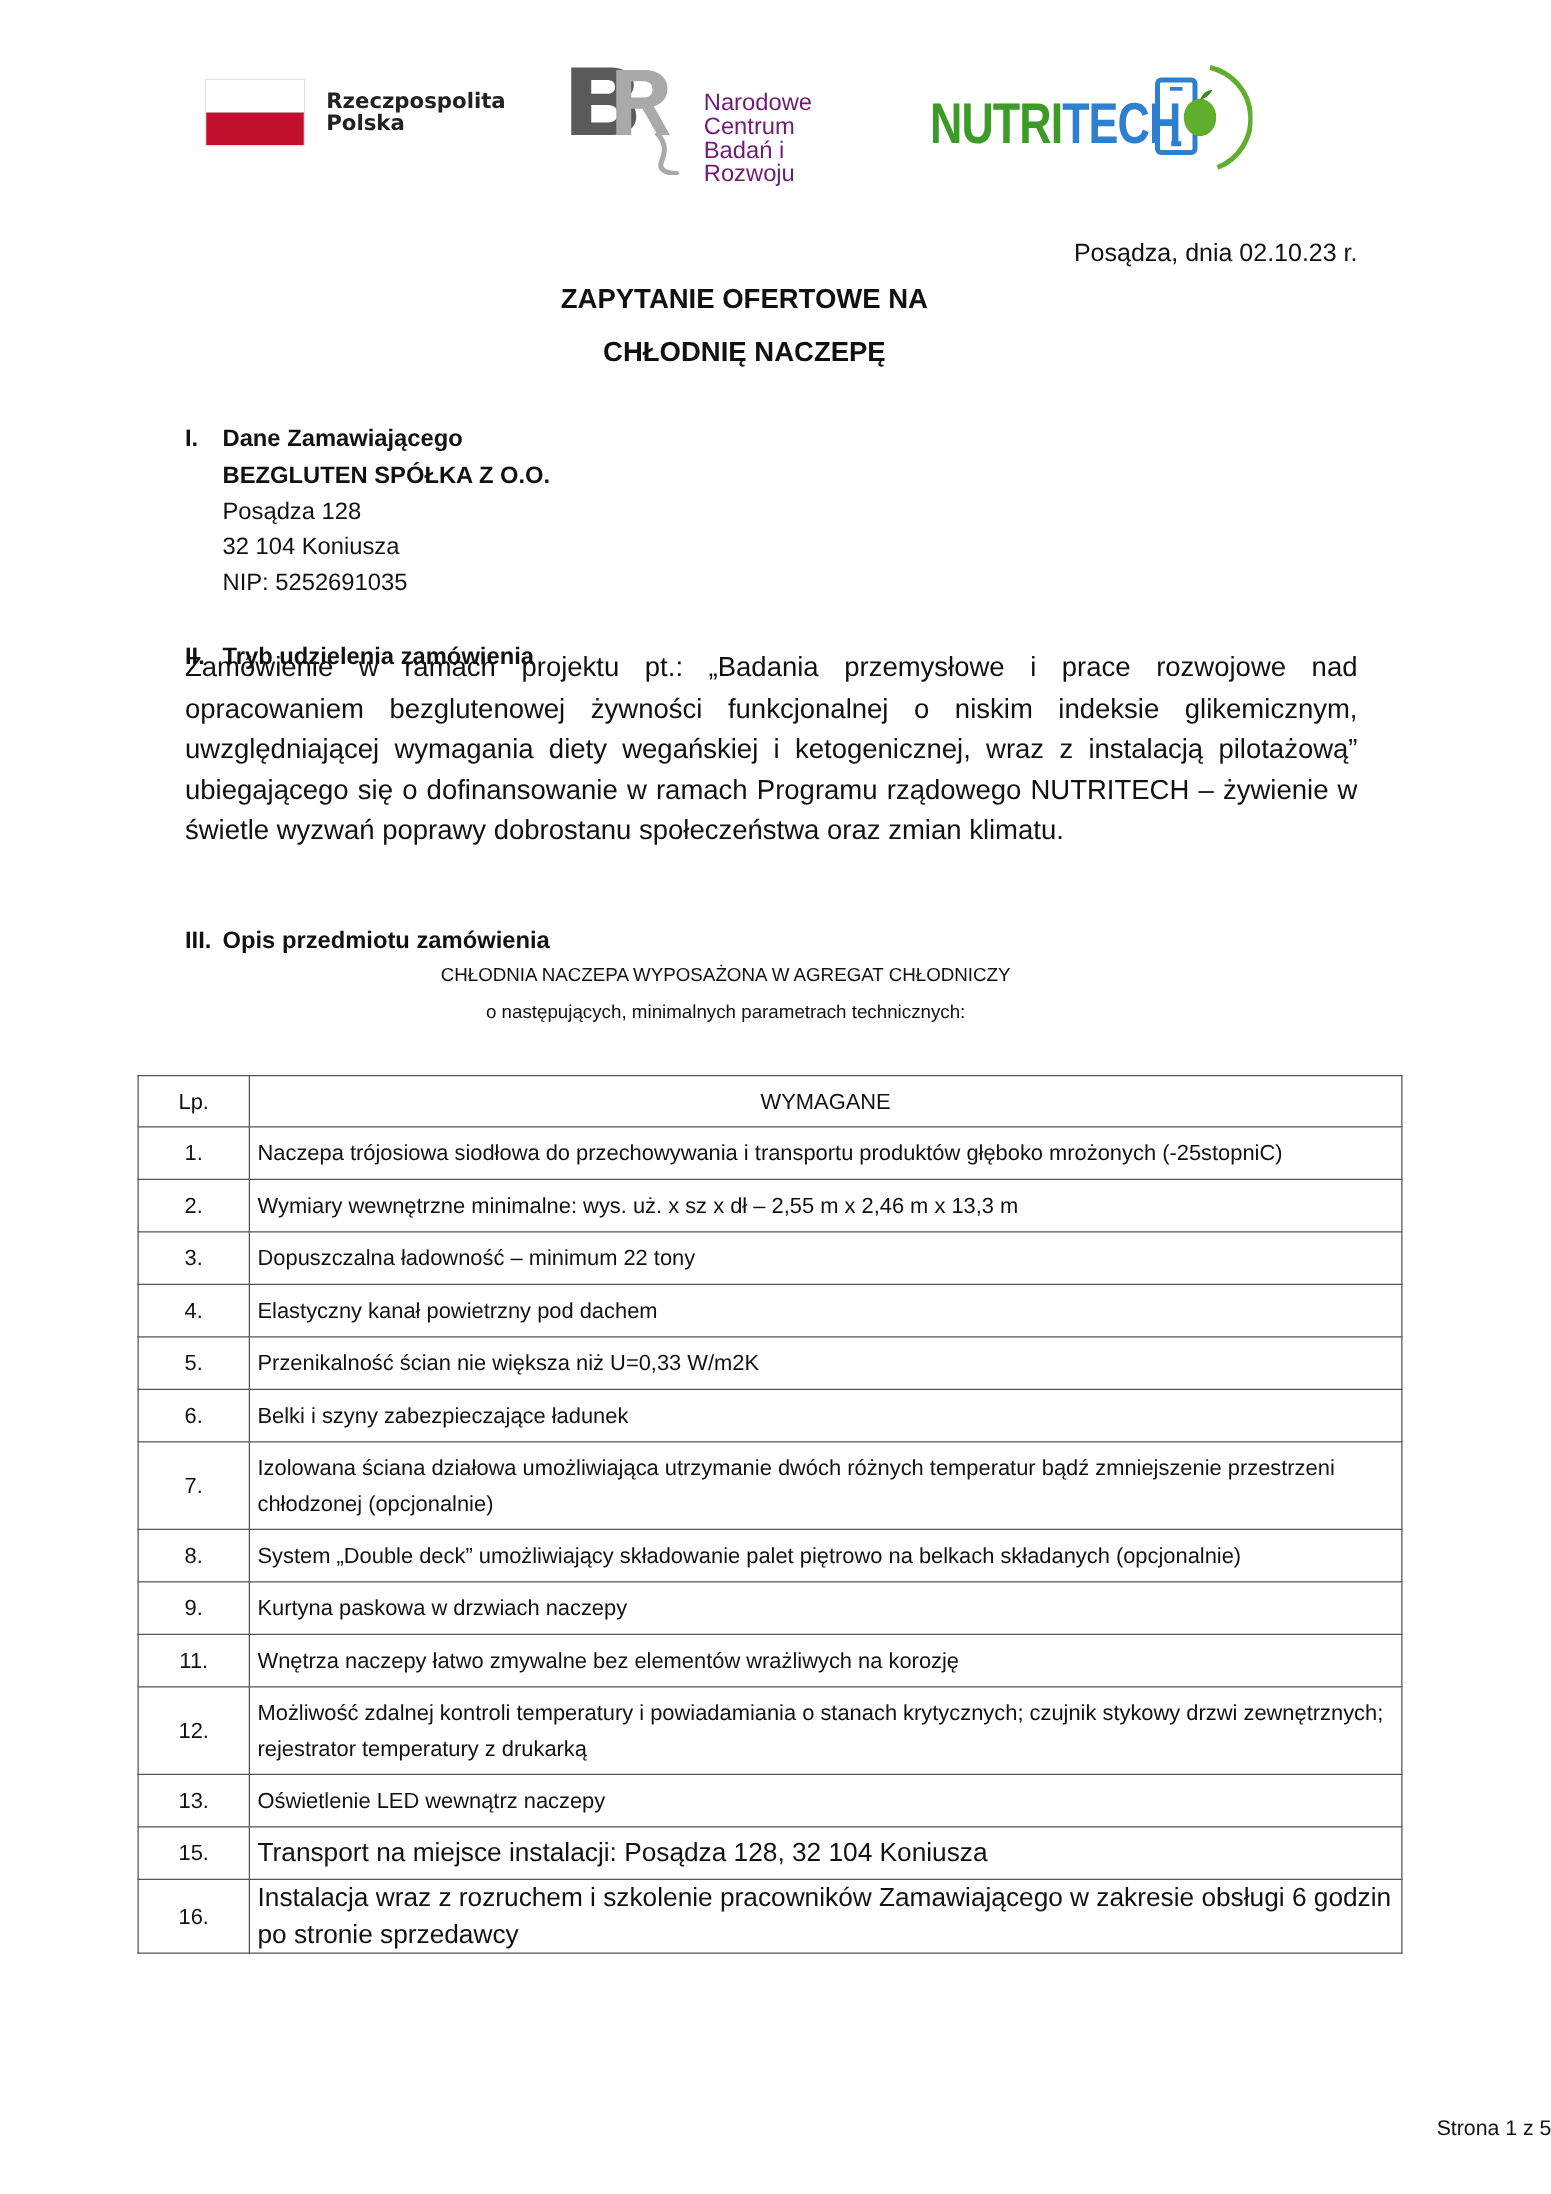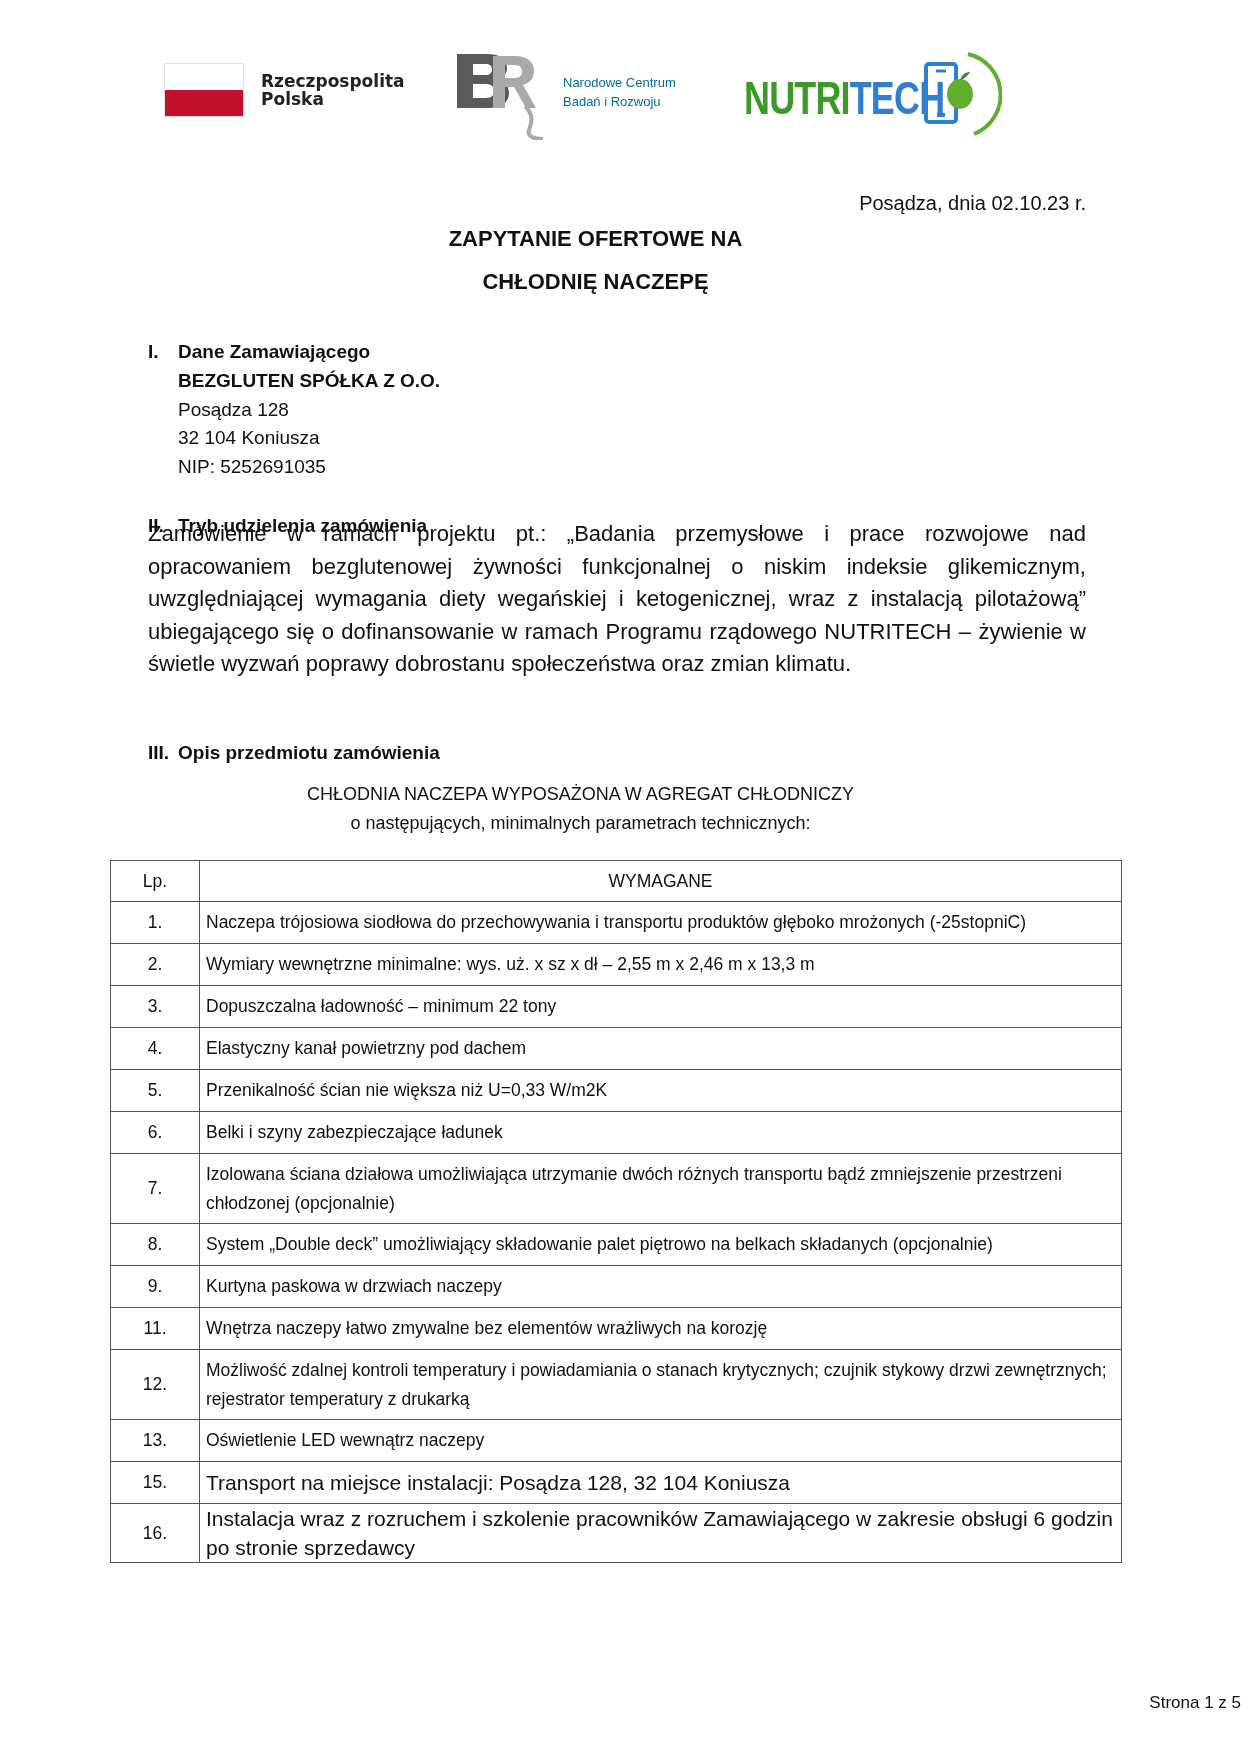--- a/index.html
+++ b/index.html
@@ -11,42 +11,42 @@
 
     
     .logos { position: absolute; top: 48px; left: 0; width: 1241px; height: 100px; }
     .logo-rp { position: absolute; left: 164px; top: 15px; display: flex; align-items: center; }
     .flag { width: 80px; height: 54px; border: 1px solid #e2e2e2; box-sizing: border-box; display: flex; flex-direction: column; }
     .flag .white { flex: 1; background: #fff; }
     .flag .red { flex: 1; background: #c0102e; }
     .rp-text { margin-left: 17px; font-family: "DejaVu Sans", sans-serif; font-size: 17px; line-height: 18px; color: #222; font-weight: 700; }
 
     .logo-ncbr { position: absolute; left: 453px; top: 0px; width: 240px; height: 92px; }
-    .ncbr-text { position: absolute; left: 110px; top: 25px; font-family: "Liberation Sans", sans-serif; font-size: 13px; line-height: 19px; color: #0369a1; }
+    .ncbr-text { position: absolute; left: 110px; top: 25px; font-family: "Liberation Sans", sans-serif; font-size: 19px; line-height: 19px; color: #701a75; }
 
     .logo-nutri { position: absolute; left: 744px; top: 0px; height: 100px; display: flex; align-items: center; }
     .nutri-word { font-family: "Liberation Sans", sans-serif; font-weight: bold; font-size: 46px; letter-spacing: -1px; transform: scaleX(0.78); transform-origin: left center; white-space: nowrap; }
     .nutri-green { color: #3c9a26; }
     .nutri-blue { color: #2f7fd0; }
     .nutri-icon { position: absolute; left: 178px; top: 2px; }
 
     
     .date { position: absolute; right: 155px; top: 192px; font-size: 20px; }
     .title { position: absolute; left: 0; width: 1241px; text-align: center; font-weight: bold; font-size: 22px; }
     .title.l1 { top: 226px; left: -25px; }
     .title.l2 { top: 269px; left: -25px; }
 
     .sec-head { position: absolute; left: 148px; font-weight: bold; font-size: 19px; }
     .sec-head .num { display: inline-block; width: 30px; }
     .addr { position: absolute; left: 178px; font-size: 19px; line-height: 28.5px; }
     .addr .bold { font-weight: bold; }
 
     .para { position: absolute; left: 148px; width: 938px; top: 518px; font-size: 22px; line-height: 32.5px; text-align: justify; }
 
-    .center-line { position: absolute; left: 0; width: 1161px; text-align: center; font-size: 18px; margin-top: 12px; }
+    .center-line { position: absolute; left: 0; width: 1161px; text-align: center; font-size: 15px; }
 
     
     .spec-table { position: absolute; left: 110px; top: 860px; width: 1012px; border-collapse: collapse; font-size: 17.5px; }
     .spec-table td, .spec-table th { border: 1.5px solid #555; padding: 0 6px; vertical-align: middle; font-weight: normal; }
     .spec-table th { height: 40px; }
     .spec-table .lp { width: 76px; text-align: center; }
     .spec-table td.desc { line-height: 29px; }
     .spec-table tr.r { height: 42px; }
     .spec-table tr.r2 { height: 70px; }
     .spec-table td.small { font-size: 21px; }
@@ -154,21 +154,21 @@
       <tr class="r">
           <td class="lp">5.</td>
           <td class="desc">Przenikalność ścian nie większa niż U=0,33 W/m2K</td>
         </tr>
       <tr class="r">
           <td class="lp">6.</td>
           <td class="desc">Belki i szyny zabezpieczające ładunek</td>
         </tr>
       <tr class="r2">
           <td class="lp">7.</td>
-          <td class="desc">Izolowana ściana działowa umożliwiająca utrzymanie dwóch różnych transportu bądź zmniejszenie przestrzeni chłodzonej (opcjonalnie)</td>
+          <td class="desc">Izolowana ściana działowa umożliwiająca utrzymanie dwóch różnych temperatur bądź zmniejszenie przestrzeni chłodzonej (opcjonalnie)</td>
         </tr>
       <tr class="r">
           <td class="lp">8.</td>
           <td class="desc">System „Double deck” umożliwiający składowanie palet piętrowo na belkach składanych (opcjonalnie)</td>
         </tr>
       <tr class="r">
           <td class="lp">9.</td>
           <td class="desc">Kurtyna paskowa w drzwiach naczepy</td>
         </tr>
       <tr class="r">

